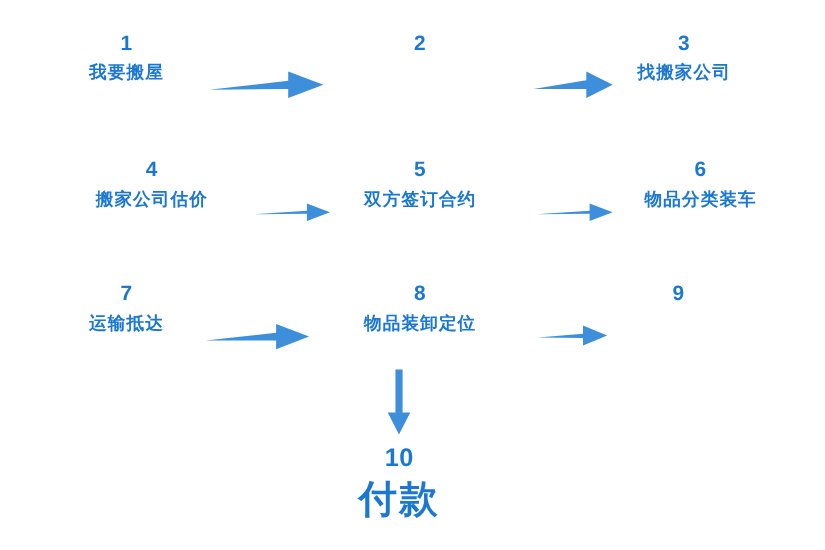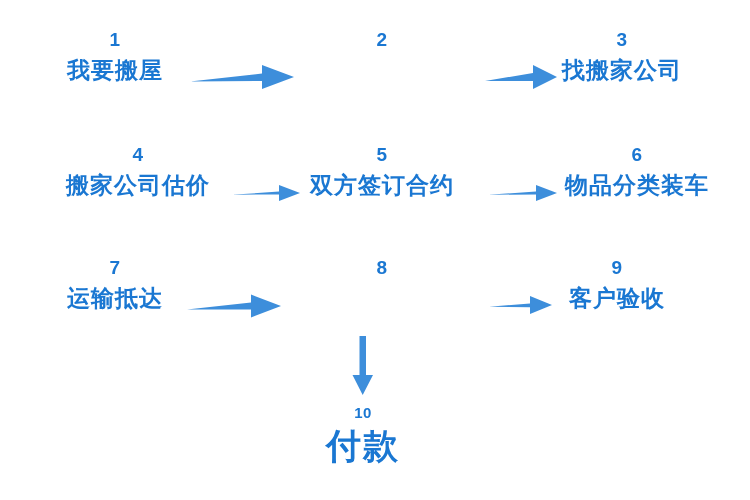--- a/index.html
+++ b/index.html
@@ -35,29 +35,29 @@
   .node .num {
     display: block;
     font-size: 19px;
     font-weight: 700;
     color: #1a77d2;
     letter-spacing: 0.5px;
     margin-bottom: 10px;
   }
   .node .label {
     display: block;
-    font-size: 23px;
+    font-size: 16px;
     font-weight: 700;
     color: #1a77d2;
     letter-spacing: 1px;
   }
 
   
   .node.final .num {
-    font-size: 15px;
+    font-size: 23px;
     margin-bottom: 8px;
   }
   .node.final .label {
     font-size: 35px;
     letter-spacing: 2px;
   }
 
   
   .arrow {
     position: absolute;
@@ -131,31 +131,31 @@
   </div>
 
   <div class="arrow" style="left:185px; top:292px;">
     <svg width="98" height="28" viewBox="0 0 98 28" aria-hidden="true">
       <path d="M2 17.5 L66 10.5 L66 2.5 L96 14 L66 25.5 L66 17.5 Z" fill="#3d8edb"></path>
     </svg>
   </div>
 
   <div class="node" style="left:382px; top:258px;">
     <span class="num">8</span>
+    <span class="label">物品装卸定位</span>
   </div>
 
   <div class="arrow" style="left:488px; top:293px;">
     <svg width="66" height="24" viewBox="0 0 66 24" aria-hidden="true">
       <path d="M1 13.8 L42 10.5 L42 3 L64 12 L42 21 L42 14.2 Z" fill="#3d8edb"></path>
     </svg>
   </div>
 
   <div class="node" style="left:617px; top:258px;">
     <span class="num">9</span>
-    <span class="label">客户验收</span>
   </div>
 
   <div class="arrow" style="left:348px; top:335px;">
     <svg width="30" height="62" viewBox="0 0 30 62" aria-hidden="true">
       <path d="M11.5 1 L18 1 L18 40 L25 40 L14.7 60 L4.5 40 L11.5 40 Z" fill="#3d8edb"></path>
     </svg>
   </div>
 
   <div class="node final" style="left:363px; top:405px;">
     <span class="num">10</span>

